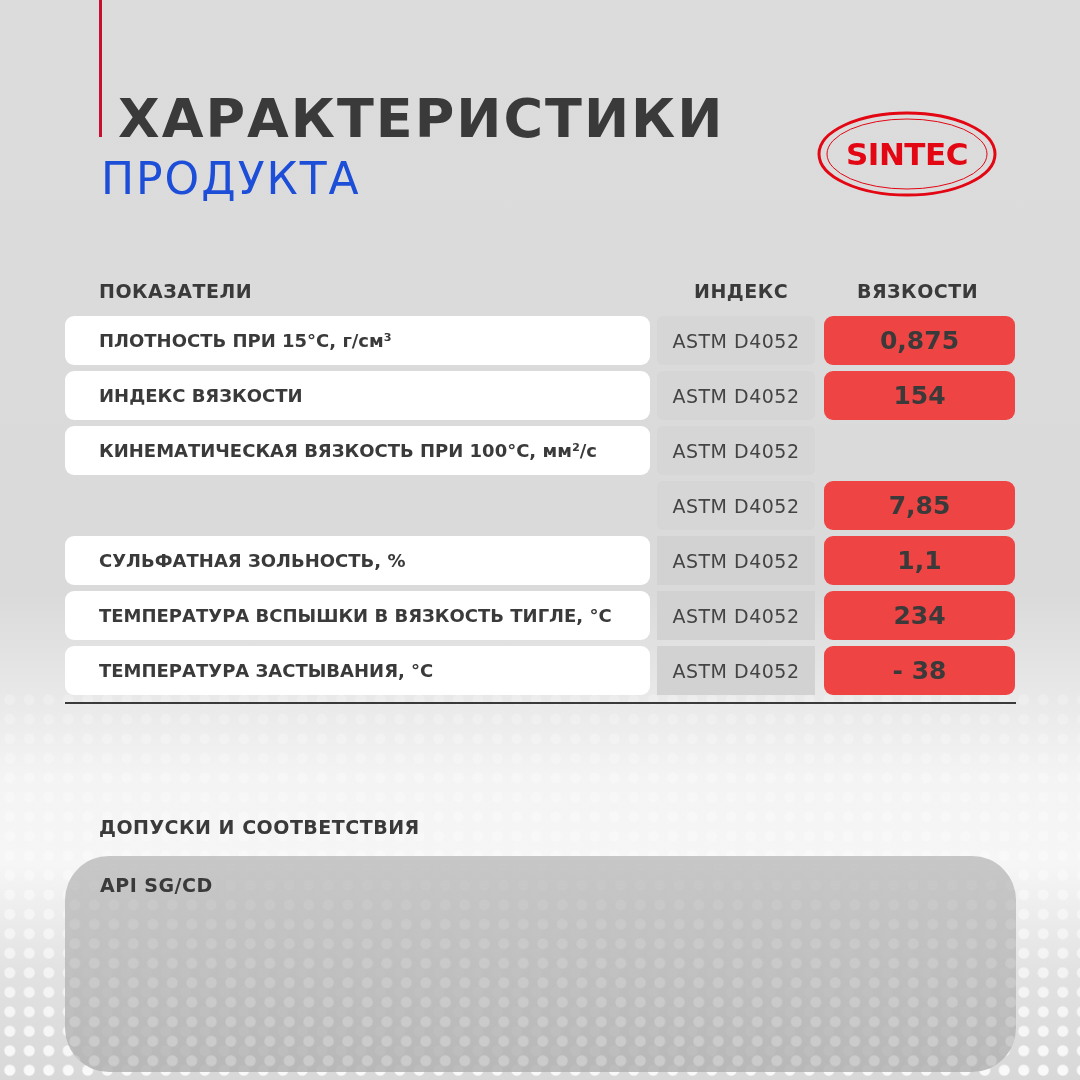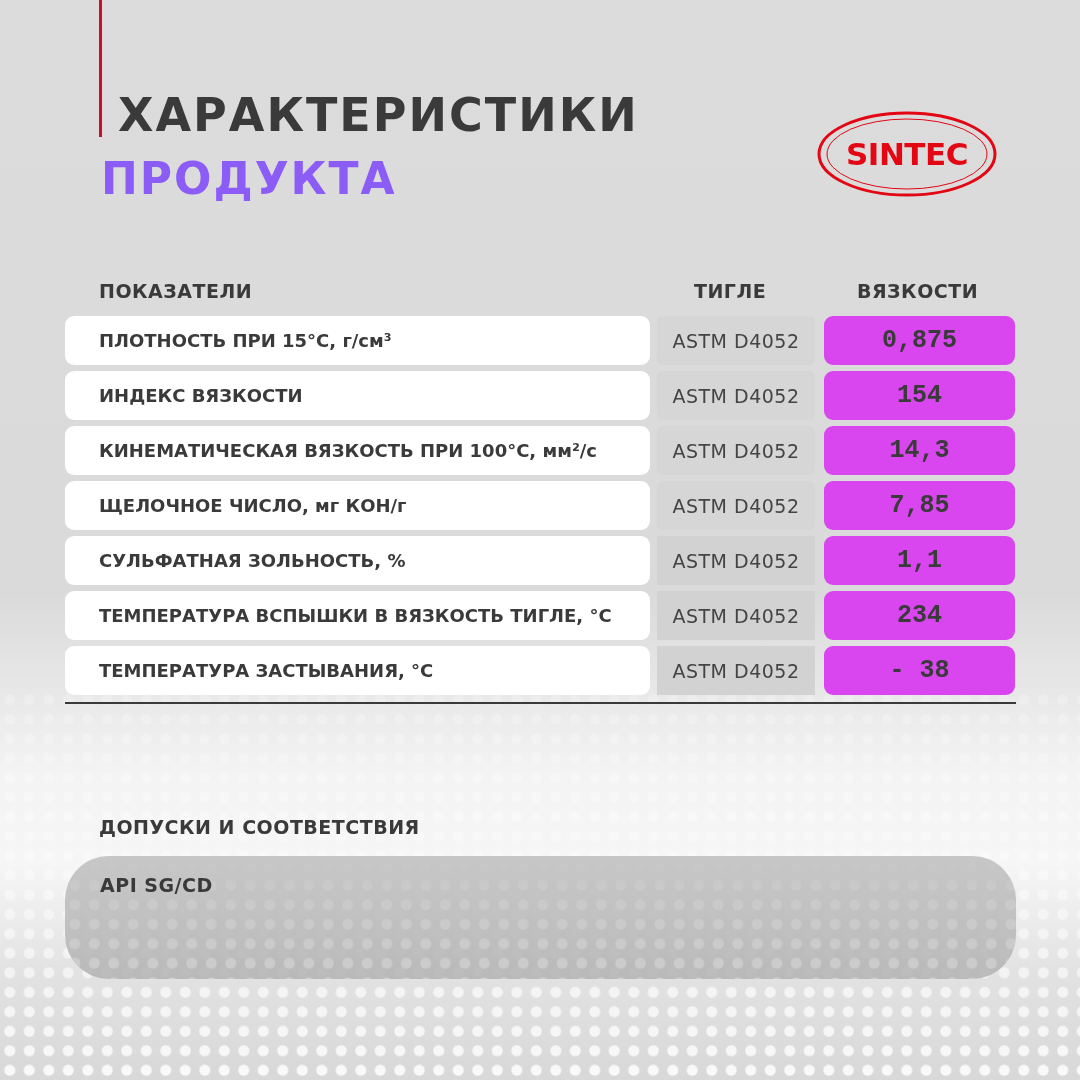--- a/index.html
+++ b/index.html
@@ -16,26 +16,26 @@
     background-position: 0 0;
     -webkit-mask-image: linear-gradient(180deg, rgba(0,0,0,0.25) 0%, rgba(0,0,0,0.35) 40%, rgba(0,0,0,1) 100%);
     mask-image: linear-gradient(180deg, rgba(0,0,0,0.25) 0%, rgba(0,0,0,0.35) 40%, rgba(0,0,0,1) 100%);
   }
   .accent-line {
     position: absolute; left: 99px; top: 0; width: 3px; height: 137px; background: #c8102e;
   }
   .title-main {
     position: absolute; left: 118px; top: 92px;
     font-family: "DejaVu Sans", sans-serif; font-weight: bold;
-    font-size: 46px; letter-spacing: 2px; color: #3a3a3a; line-height: 1;
+    font-size: 54px; letter-spacing: 2px; color: #3a3a3a; line-height: 1;
   }
   .title-sub {
     position: absolute; left: 101px; top: 157px;
-    font-family: "DejaVu Sans", sans-serif; font-weight: bold;
-    font-size: 44px; letter-spacing: 2px; color: #8b5cf6; line-height: 1;
+    font-family: "DejaVu Sans", sans-serif; font-weight: normal;
+    font-size: 44px; letter-spacing: 2px; color: #1d4ed8; line-height: 1;
   }
   .logo {
     position: absolute; left: 816px; top: 110px; width: 182px; height: 88px;
   }
   .col-head {
     position: absolute; top: 280px; font-weight: bold; font-size: 19px;
     color: #3a3a3a; letter-spacing: 0.5px;
   }
   .rows { position: absolute; left: 0; top: 316px; }
   .row { position: absolute; left: 0; height: 49px; width: 1048px; padding-left: 33px; }
@@ -47,33 +47,33 @@
   }
   .cell-method {
     position: absolute; left: 657px; width: 158px; height: 49px;
     background: #d6d6d6; border-radius: 6px;
     display: flex; align-items: center; justify-content: center;
     font-size: 19px; color: #444; letter-spacing: 0.5px;
   }
   .cell-method.sq { background: #d2d2d2; border-radius: 0; }
   .cell-value {
     position: absolute; left: 824px; width: 191px; height: 49px;
-    background: #d946ef; border-radius: 9px;
+    background: #ef4444; border-radius: 9px;
     display: flex; align-items: center; justify-content: center;
-    font-weight: bold; font-size: 25px; color: #3a3a3a; font-family: Liberation Mono, monospace;
+    font-weight: bold; font-size: 25px; color: #3a3a3a;
   }
   .table-rule {
     position: absolute; left: 65px; top: 702px; width: 951px; height: 2px; background: #3a3a3a;
   }
   .approvals-title {
     position: absolute; left: 99px; top: 816px; font-weight: bold; font-size: 19px;
     color: #3a3a3a; letter-spacing: 0.5px;
   }
   .approvals-box {
-    position: absolute; left: 65px; top: 856px; width: 951px; height: 123px;
+    position: absolute; left: 65px; top: 856px; width: 951px; height: 216px;
     border-radius: 44px;
     background: linear-gradient(180deg, rgba(196,196,196,0.95) 0%, rgba(178,178,178,0.85) 100%);
   }
   .approvals-box::after {
     content: ""; position: absolute; inset: 0; border-radius: 44px;
     background-image: radial-gradient(circle, rgba(220,220,220,0.55) 5px, transparent 6px);
     background-size: 19.5px 19.5px;
     -webkit-mask-image: linear-gradient(180deg, rgba(0,0,0,0) 0%, rgba(0,0,0,0.5) 30%, rgba(0,0,0,1) 100%);
     mask-image: linear-gradient(180deg, rgba(0,0,0,0) 0%, rgba(0,0,0,0.5) 30%, rgba(0,0,0,1) 100%);
   }
@@ -91,41 +91,39 @@
 <div class="title-main">ХАРАКТЕРИСТИКИ</div>
 <div class="title-sub">ПРОДУКТА</div>
 
 <svg class="logo" viewBox="0 0 182 88">
   <ellipse cx="91" cy="44" rx="88" ry="41" fill="none" stroke="#e30613" stroke-width="3"></ellipse>
   <ellipse cx="91" cy="44" rx="80" ry="35" fill="none" stroke="#e30613" stroke-width="1"></ellipse>
   <text x="91" y="55" text-anchor="middle" font-family="DejaVu Sans, sans-serif" font-weight="bold" font-size="31" fill="#e30613" letter-spacing="-0.5">SINTEC</text>
 </svg>
 
 <div class="col-head" style="left:99px;">ПОКАЗАТЕЛИ</div>
-<div class="col-head" style="left:694px;">ТИГЛЕ</div>
+<div class="col-head" style="left:694px;">ИНДЕКС</div>
 <div class="col-head" style="left:857px;">ВЯЗКОСТИ</div>
 
 <div class="rows">
   <div class="row" style="top:0px;">
     <div class="cell-label">ПЛОТНОСТЬ ПРИ 15°С, г/см³</div>
     <div class="cell-method">ASTM D4052</div>
     <div class="cell-value">0,875</div>
   </div>
   <div class="row" style="top:55px;">
     <div class="cell-label">ИНДЕКС ВЯЗКОСТИ</div>
     <div class="cell-method">ASTM D4052</div>
     <div class="cell-value">154</div>
   </div>
   <div class="row" style="top:110px;">
     <div class="cell-label">КИНЕМАТИЧЕСКАЯ ВЯЗКОСТЬ ПРИ 100°С, мм²/с</div>
     <div class="cell-method">ASTM D4052</div>
-    <div class="cell-value">14,3</div>
   </div>
   <div class="row" style="top:165px;">
-    <div class="cell-label">ЩЕЛОЧНОЕ ЧИСЛО, мг КОН/г</div>
     <div class="cell-method">ASTM D4052</div>
     <div class="cell-value">7,85</div>
   </div>
   <div class="row" style="top:220px;">
     <div class="cell-label">СУЛЬФАТНАЯ ЗОЛЬНОСТЬ, %</div>
     <div class="cell-method sq">ASTM D4052</div>
     <div class="cell-value">1,1</div>
   </div>
   <div class="row" style="top:275px;">
     <div class="cell-label">ТЕМПЕРАТУРА ВСПЫШКИ В ВЯЗКОСТЬ ТИГЛЕ, °С</div>

